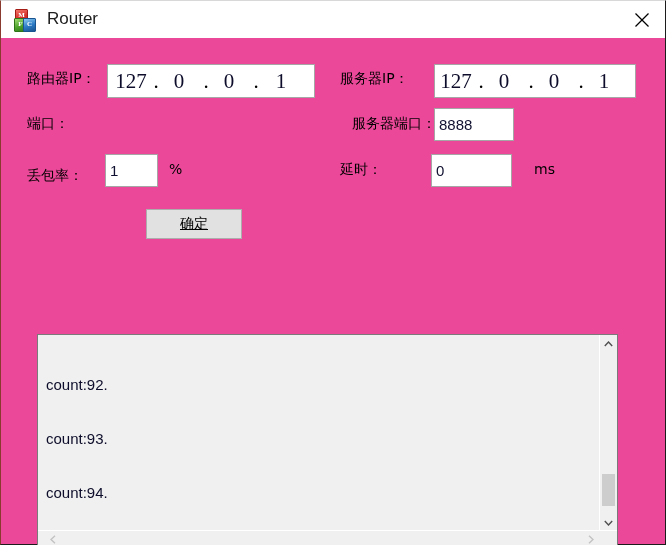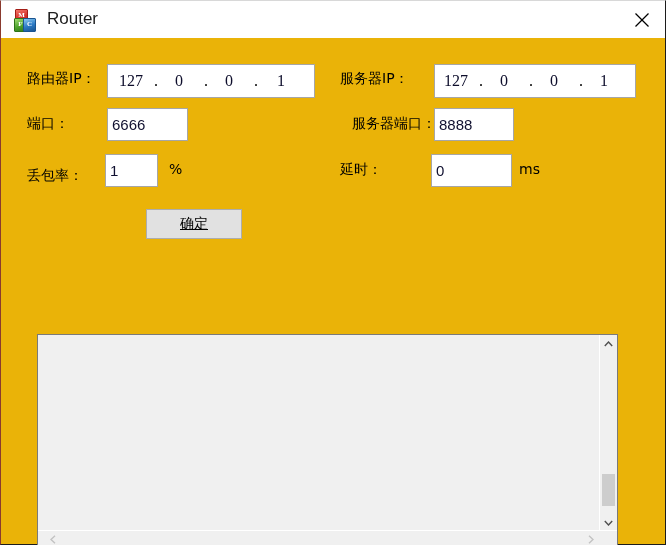--- a/index.html
+++ b/index.html
@@ -87,39 +87,39 @@
     cursor: default;
   }
   .close-btn svg { position: absolute; left: 15px; top: 11px; }
 
   
   .client {
     position: absolute;
     left: 0; top: 37px;
     width: 664px;
     height: 506px;
-    background: #eab308;
+    background: #ec4899;
   }
 
   .lbl {
     position: absolute;
     font-size: 14px;
     line-height: 18px;
     color: #000000;
     font-family: "DejaVu Sans", "Liberation Sans", sans-serif;
     white-space: nowrap;
   }
 
   .ipbox {
     position: absolute;
     background: #ffffff;
     border: 1px solid #a6a6a6;
     box-sizing: border-box;
     font-family: "Liberation Serif", "DejaVu Serif", serif;
-    font-size: 16px;
+    font-size: 21px;
     color: #0d0d2b;
   }
   .ipbox .seg {
     position: absolute;
     top: 0;
     height: 100%;
     line-height: 32px;
     text-align: center;
     width: 34px;
   }
@@ -293,21 +293,20 @@
       <div class="seg" style="left:6px;">127</div>
       <div class="dot" style="left:44px;">.</div>
       <div class="seg" style="left:54px;">0</div>
       <div class="dot" style="left:94px;">.</div>
       <div class="seg" style="left:104px;">0</div>
       <div class="dot" style="left:144px;">.</div>
       <div class="seg" style="left:156px;">1</div>
     </div>
 
     <div class="lbl" style="left:26px; top:76px;">端口：</div>
-    <div class="tbox" style="left:106px; top:70px; width:81px; height:33px;">6666</div>
 
     <div class="lbl" style="left:26px; top:122px;margin-top:6px;">丢包率：</div>
     <div class="tbox" style="left:104px; top:116px; width:53px; height:33px;">1</div>
     <div class="unit" style="left:168px; top:123px;">%</div>
 
     <div class="lbl" style="left:339px; top:31px;">服务器IP：</div>
     <div class="ipbox" style="left:433px; top:26px; width:202px; height:34px;">
       <div class="seg" style="left:4px;">127</div>
       <div class="dot" style="left:42px;">.</div>
       <div class="seg" style="left:52px;">0</div>
@@ -315,28 +314,41 @@
       <div class="seg" style="left:102px;">0</div>
       <div class="dot" style="left:142px;">.</div>
       <div class="seg" style="left:152px;">1</div>
     </div>
 
     <div class="lbl" style="left:339px; top:76px;margin-left:12px;">服务器端口：</div>
     <div class="tbox" style="left:433px; top:70px; width:80px; height:33px;">8888</div>
 
     <div class="lbl" style="left:339px; top:122px;">延时：</div>
     <div class="tbox" style="left:430px; top:116px; width:81px; height:33px;">0</div>
-    <div class="unit" style="left:518px; top:123px;">ms</div>
+    <div class="unit" style="left:533px; top:123px;">ms</div>
 
     <div class="btn normal" style="left:145px; top:171px; width:96px; height:30px;">
       <span>确定</span>
     </div>
 
 
     <div class="logbox">
+      <div class="log-inner">
+        <div class="log-lines">
+          <div>count:92.</div>
+          <div>count:93.</div>
+          <div>count:94.</div>
+          
+          
+          
+          
+          
+          
+        </div>
+      </div>
 
       <div class="vscroll">
         <div class="arrow up">
           <svg width="9" height="6" viewBox="0 0 9 6">
             <polyline points="0.8,5 4.5,1 8.2,5" fill="none" stroke="#505050" stroke-width="1.4"></polyline>
           </svg>
         </div>
         <div class="thumb"></div>
         <div class="arrow down">
           <svg width="9" height="6" viewBox="0 0 9 6">

